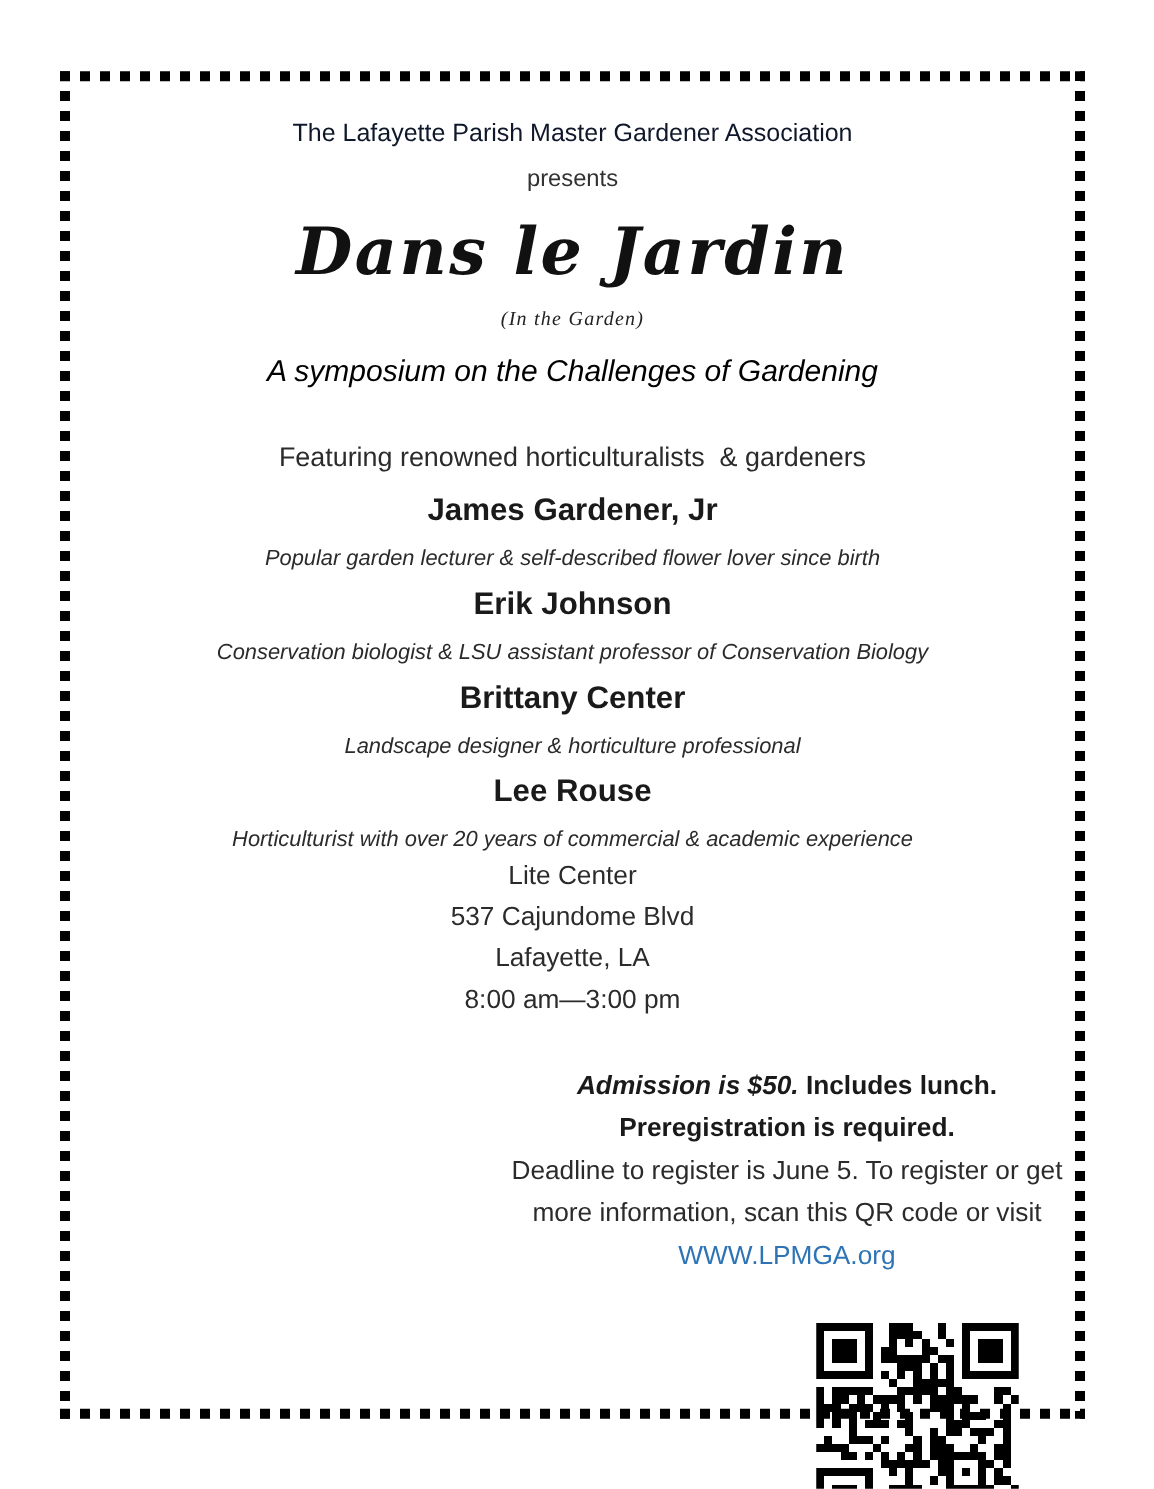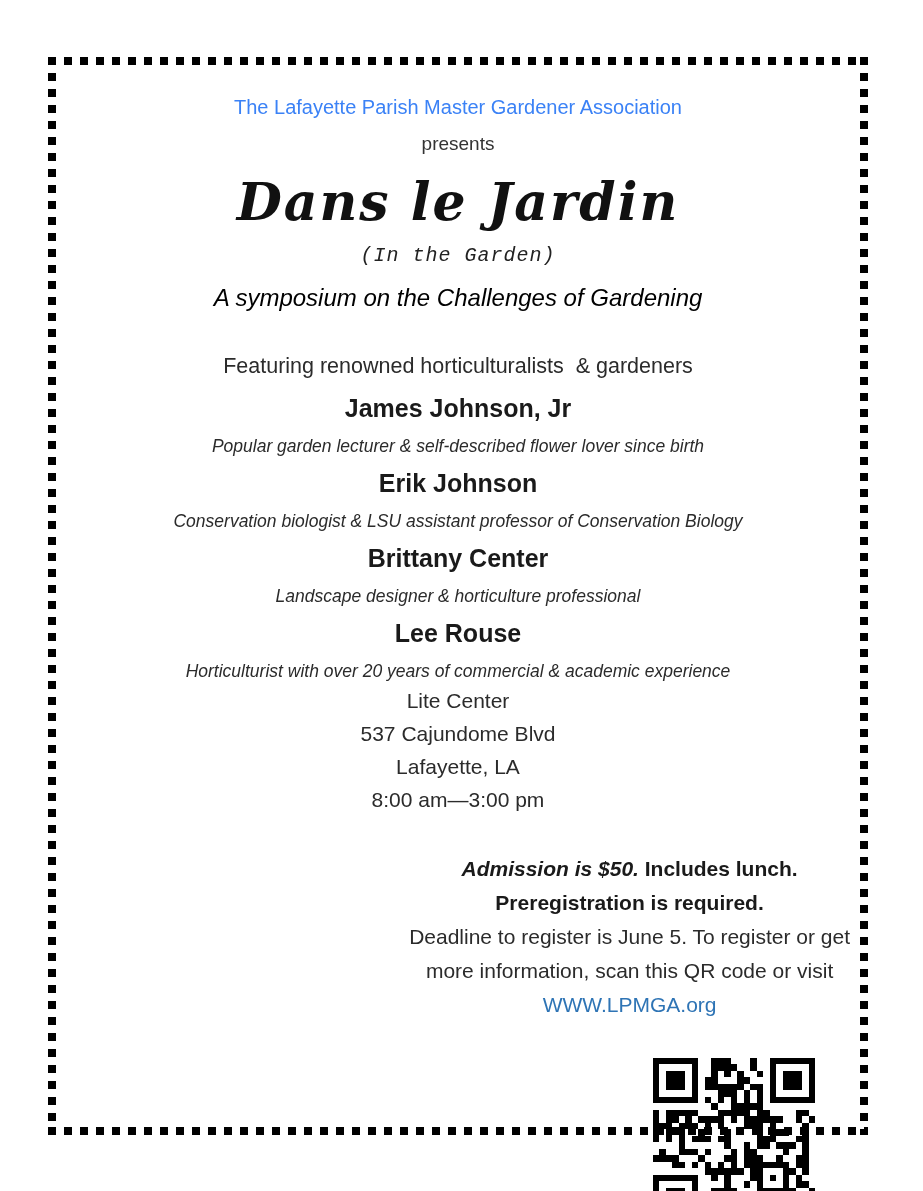--- a/index.html
+++ b/index.html
@@ -34,37 +34,37 @@
                    background: repeating-linear-gradient(to bottom, #000 0 8px, transparent 8px 16px); }
 
   .content {
     position: absolute;
     left: 8px; top: 8px; right: 8px; bottom: 8px;
     text-align: center;
     padding-top: 30px;
     box-sizing: border-box;
   }
 
-  .org-line   { font-size: 20px;   line-height: 24px; color: #3b82f6; text-align: center; }
+  .org-line   { font-size: 20px;   line-height: 24px; color: #0f172a; text-align: center; }
   .presents   { font-size: 19px;   line-height: 23px; margin-top: 13px; color: #333; }
 
   .main-title {
     font-family: "DejaVu Serif", serif;
     font-style: italic;
     font-weight: bold;
     font-size: 52px;
     line-height: 70px;
     margin-top: 12px;
     letter-spacing: 2px;
     color: #111;
   }
   .translation {
-    font-family: Liberation Mono, monospace;
+    font-family: Liberation Serif, serif;
     font-style: italic;
-    font-size: 20px;
+    font-size: 16px;
     line-height: 33px;
     margin-top: 2px;
     letter-spacing: 1px;
     color: #222;
   }
   .subtitle {
     font-style: italic;
     font-weight: 500;
     font-size: 24px;
     line-height: 31px;
@@ -152,21 +152,21 @@
 
     <div class="org-line">The Lafayette Parish Master Gardener Association</div>
     <div class="presents">presents</div>
 
     <div class="main-title">Dans le Jardin</div>
     <div class="translation">(In the Garden)</div>
     <div class="subtitle">A symposium on the Challenges of Gardening</div>
 
     <div class="featuring">Featuring renowned horticulturalists  &amp; gardeners</div>
 
-    <div class="speaker-name first">James Johnson, Jr</div>
+    <div class="speaker-name first">James Gardener, Jr</div>
     <div class="speaker-desc">Popular garden lecturer &amp; self-described flower lover since birth</div>
 
     <div class="speaker-name">Erik Johnson</div>
     <div class="speaker-desc">Conservation biologist &amp; LSU assistant professor of Conservation Biology</div>
 
     <div class="speaker-name">Brittany Center</div>
     <div class="speaker-desc">Landscape designer &amp; horticulture professional</div>
 
     <div class="speaker-name">Lee Rouse</div>
     <div class="speaker-desc">Horticulturist with over 20 years of commercial &amp; academic experience</div>

